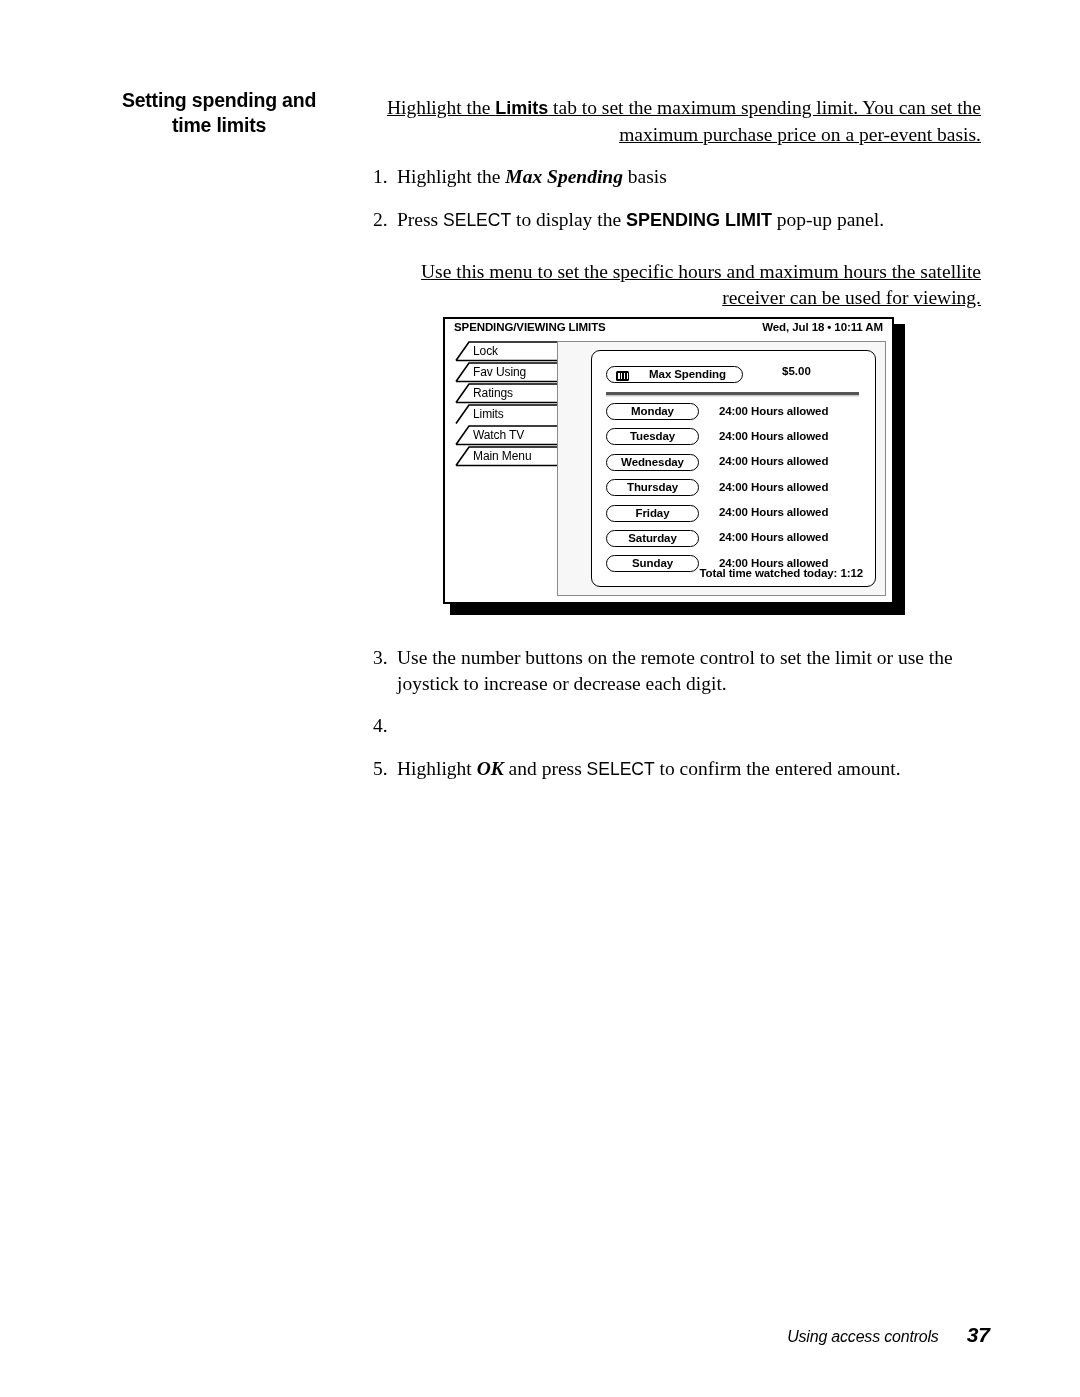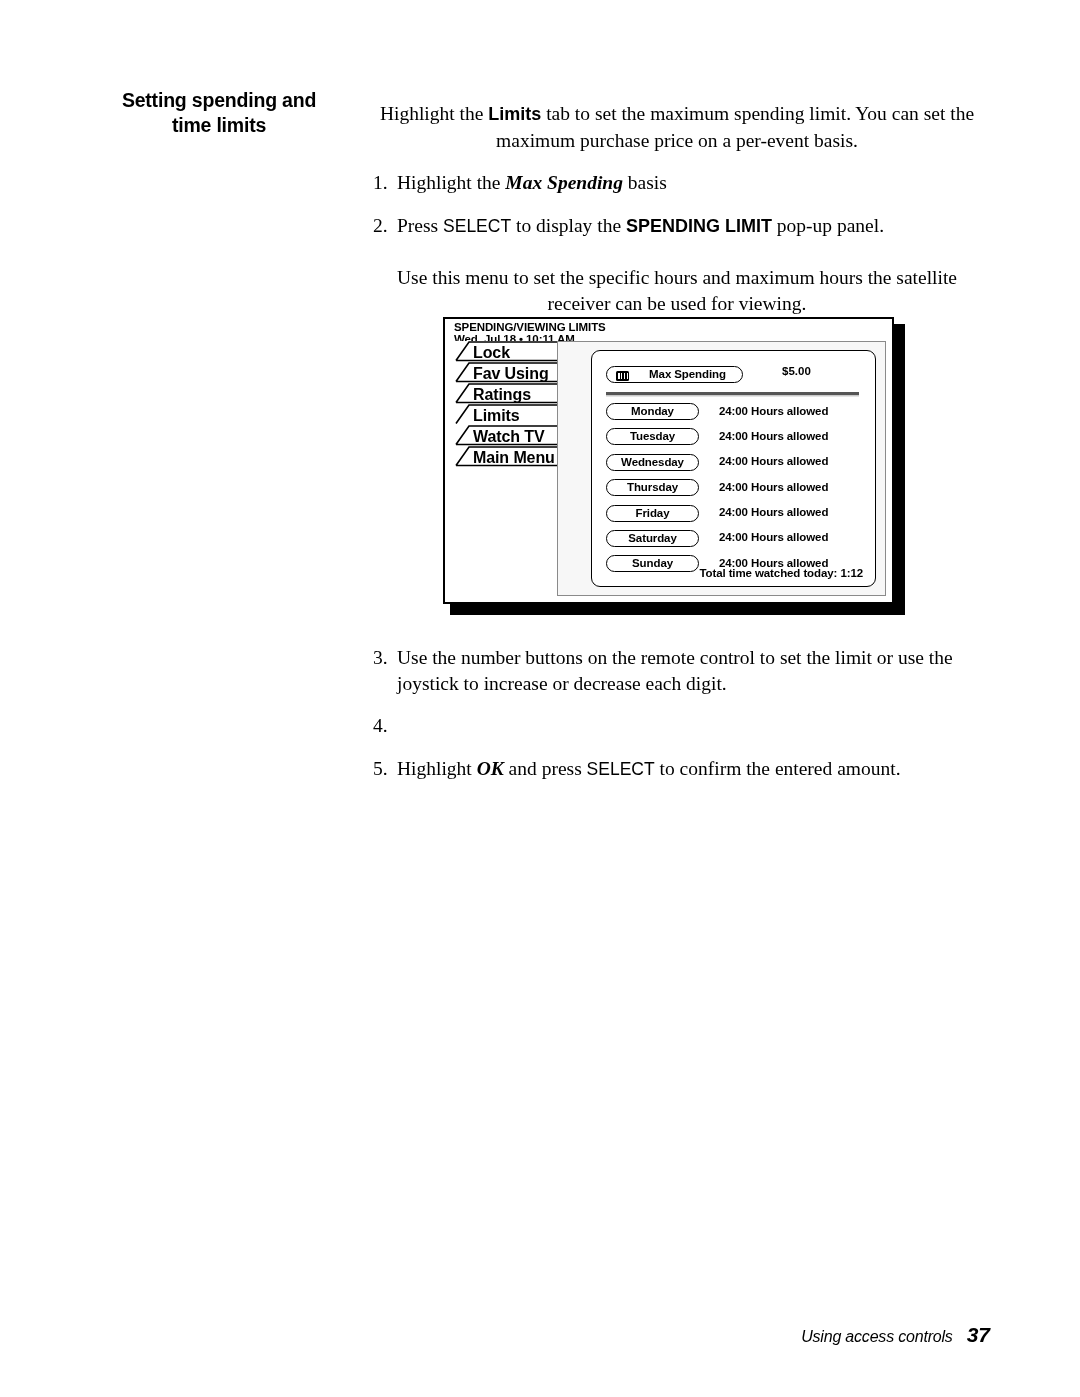--- a/index.html
+++ b/index.html
@@ -33,24 +33,25 @@
 
   
   #body-col {
     position: absolute;
     left: 362px;
     top: 84px;
     width: 630px;
   }
 
   p.para {
-    margin: 17px;
+    margin: 11px;
     font-size: 19.5px;
     line-height: 25.5px;
-    text-align: center;
+    text-align: right;
+    text-decoration: underline;
   }
   .sans-b {
     font-family: "Liberation Sans", "DejaVu Sans", sans-serif;
     font-weight: bold;
     font-size: 18px;
   }
   .sans-r {
     font-family: "Liberation Sans", "DejaVu Sans", sans-serif;
     font-weight: normal;
     font-size: 17.5px;
@@ -123,21 +124,20 @@
     height: 20px;
     box-sizing: border-box;
     padding: 2px 9px 0 9px;
     font-family: "Liberation Sans", "DejaVu Sans", sans-serif;
     font-weight: bold;
     font-size: 11.5px;
     letter-spacing: -0.1px;
     display: flex;
     justify-content: space-between;
     align-items: flex-start;
-    flex-direction: column;
   }
 
   
   #tabs {
     position: absolute;
     left: 10px;
     top: 22px;
     width: 118px;
   }
   .tab {
@@ -150,22 +150,22 @@
     position: absolute;
     left: 0; top: 0;
     width: 100%;
     height: 100%;
   }
   .tab .tab-label {
     position: absolute;
     left: 18px;
     top: 3px;
     font-family: "Liberation Sans", "DejaVu Sans", sans-serif;
-    font-weight: bold;
-    font-size: 16px;
+    font-weight: normal;
+    font-size: 12px;
     letter-spacing: -0.1px;
     color: #000;
     white-space: nowrap;
   }
 
   
   #panel-outer {
     position: absolute;
     left: 112px;
     top: 22px;
@@ -300,21 +300,21 @@
     letter-spacing: -0.1px;
   }
 
   
   #page-footer {
     position: absolute;
     right: 90px;
     bottom: 50px;
     display: flex;
     align-items: baseline;
-    gap: 14px;
+    gap: 28px;
   }
   #footer-text {
     font-family: "Liberation Sans", "DejaVu Sans", sans-serif;
     font-style: italic;
     font-size: 16px;
     letter-spacing: -0.2px;
   }
   #footer-page {
     font-family: "Liberation Sans", "DejaVu Sans", sans-serif;
     font-weight: bold;

